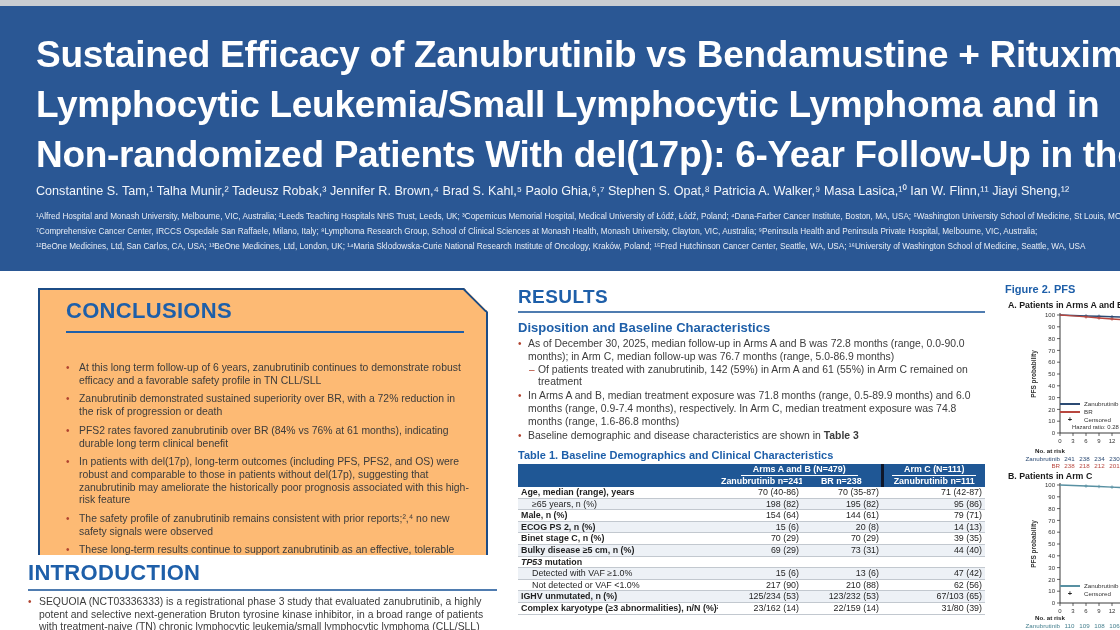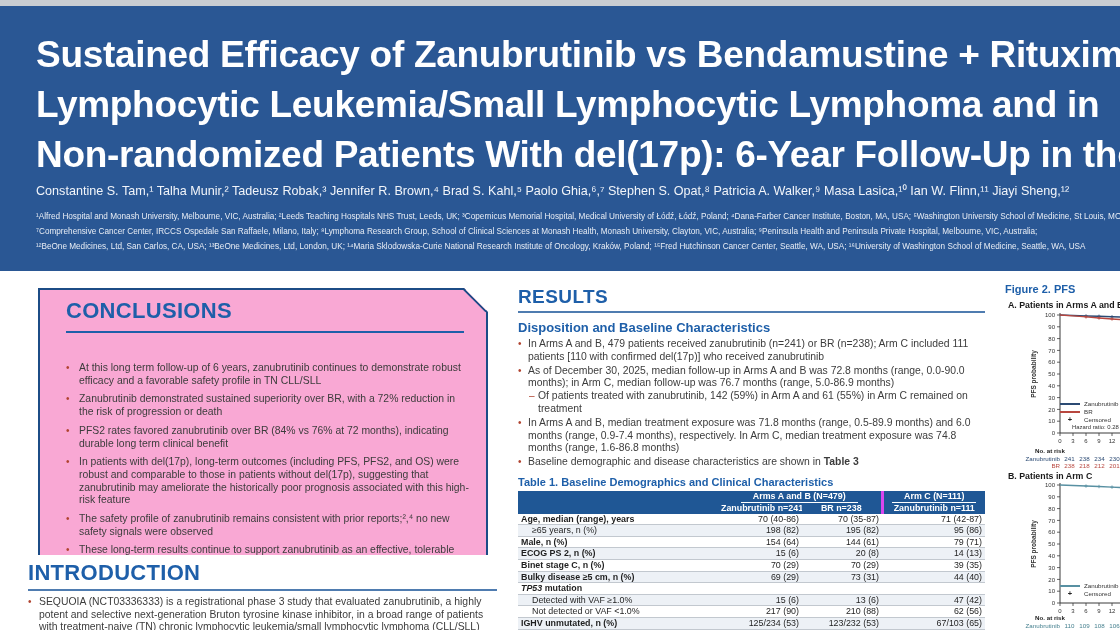--- a/index.html
+++ b/index.html
@@ -12,21 +12,21 @@
               font-size:37px;font-weight:700;letter-spacing:-0.3px;}
   .tl0{top:28px}.tl1{top:78px}.tl2{top:128px}
   .authors{position:absolute;left:36px;top:176px;width:1084px;white-space:nowrap;overflow:hidden;
            font-size:12.6px;font-weight:400;color:#f2f5fa;}
   .affil{position:absolute;left:36px;width:1084px;white-space:nowrap;overflow:hidden;
          font-size:8.2px;color:#e8edf5;}
   .af0{top:206px}.af1{top:221px}.af2{top:236px}
   
   .h-blue{color:#1e5fa9;font-weight:700;margin:0;}
   
-  .cbox{position:absolute;left:38px;top:288px;width:450px;height:338px;background:#f9a8d4;
+  .cbox{position:absolute;left:38px;top:288px;width:450px;height:338px;background:#fdba74;
         border:2px solid #1c4c86;box-sizing:border-box;
         clip-path:polygon(0 0, 426px 0, 450px 24px, 450px 267px, 0 267px);}
   .cbox .notch{position:absolute;right:-5px;top:9px;width:33px;height:2px;background:#1c4c86;
         transform:rotate(45deg);}
   .cbox h2{position:absolute;left:26px;top:8px;font-size:22px;letter-spacing:0.3px;}
   .crule{position:absolute;left:26px;top:41px;width:398px;height:2px;background:#1e5fa9;}
   .cbullets{position:absolute;left:26px;top:66px;width:404px;margin:0;padding:0;list-style:none;
             font-size:10.4px;line-height:12.7px;color:#3c3c3c;}
   .cbullets li{position:relative;padding-left:13px;margin-top:6px;}
   .cbullets li::before{content:"•";position:absolute;left:0;top:0;color:#b0432f;font-size:10px;}
@@ -47,21 +47,21 @@
   .rbullets li::before{content:"•";position:absolute;left:0;top:0;color:#b0432f;font-size:10px;}
   .rbullets li.sub{padding-left:20px;margin-top:0;}
   .rbullets li.sub::before{content:"–";left:11px;color:#b0432f;}
   .tbltitle{font-size:11px;font-weight:700;color:#1e5fa9;margin:7px 0 3px 0;}
   
   table.t1{border-collapse:collapse;width:467px;font-size:8.9px;color:#1f1f1f;table-layout:fixed;}
   table.t1 th,table.t1 td{padding:0 3px;height:10.6px;line-height:10.6px;overflow:hidden;white-space:nowrap;}
   table.t1 col.c0{width:200px}table.t1 col.c1{width:84px}table.t1 col.c2{width:80px}table.t1 col.c3{width:103px}
   .thd{background:#1f5795;color:#fff;font-weight:700;text-align:center;}
   .thd .uline{display:inline-block;border-bottom:1.4px solid #fff;padding:0 12px;line-height:11px;}
-  .gapL{border-left:3px solid #d946ef;margin-left:44px;}
+  .gapL{border-left:3px solid #0f172a;margin-left:44px;}
   table.t1 tbody td{text-align:right;border-bottom:0.8px solid #c2c8cf;}
   table.t1 tbody td.lbl{text-align:left;}
   table.t1 tbody tr:nth-child(even){background:#edf1f6;}
   .b{font-weight:700;} .ind{padding-left:14px !important;} .it{font-style:italic;}
   
   .figtitle{position:absolute;left:1005px;top:283px;font-size:11px;font-weight:700;color:#1e5fa9;white-space:nowrap;text-align:right;}
   .panlabel{position:absolute;left:1008px;font-size:8.8px;font-weight:700;color:#1a1a1a;white-space:nowrap;}
   .pa{top:300px}.pb{top:471px}
   .chart{position:absolute;left:1020px;overflow:visible;}
   .ca{top:296px}.cb{top:480px}
@@ -97,41 +97,40 @@
     <div class="affil af2">¹²BeOne Medicines, Ltd, San Carlos, CA, USA; ¹³BeOne Medicines, Ltd, London, UK; ¹⁴Maria Sklodowska-Curie National Research Institute of Oncology, Kraków, Poland; ¹⁵Fred Hutchinson Cancer Center, Seattle, WA, USA; ¹⁶University of Washington School of Medicine, Seattle, WA, USA</div>
   </header>
 
   <section class="cbox">
     <div class="notch"></div>
     <h2 class="h-blue">CONCLUSIONS</h2>
     <div class="crule"></div>
     <ul class="cbullets">
       <li>At this long term follow-up of 6 years, zanubrutinib continues to demonstrate robust efficacy and a favorable safety profile in TN CLL/SLL</li>
       <li>Zanubrutinib demonstrated sustained superiority over BR, with a 72% reduction in the risk of progression or death</li>
-      <li>PFS2 rates favored zanubrutinib over BR (84% vs 76% at 72 months), indicating durable long term clinical benefit</li>
+      <li>PFS2 rates favored zanubrutinib over BR (84% vs 76% at 61 months), indicating durable long term clinical benefit</li>
       <li>In patients with del(17p), long-term outcomes (including PFS, PFS2, and OS) were robust and comparable to those in patients without del(17p), suggesting that zanubrutinib may ameliorate the historically poor prognosis associated with this high-risk feature</li>
       <li>The safety profile of zanubrutinib remains consistent with prior reports;²,⁴ no new safety signals were observed</li>
       <li>These long-term results continue to support zanubrutinib as an effective, tolerable frontline treatment option for TN CLL/SLL, including in those with high-risk features such as del(17p) mutation</li>
     </ul>
   </section>
 
   <section class="intro">
     <h2 class="h-blue">INTRODUCTION</h2>
     <div class="irule"></div>
     <ul class="ibullets">
       <li>SEQUOIA (NCT03336333) is a registrational phase 3 study that evaluated zanubrutinib, a highly potent and selective next-generation Bruton tyrosine kinase inhibitor, in a broad range of patients with treatment-naive (TN) chronic lymphocytic leukemia/small lymphocytic lymphoma (CLL/SLL)</li>
     </ul>
   </section>
 
   <section class="results">
     <h2 class="h-blue">RESULTS</h2>
     <div class="rrule"></div>
     <div class="rsub">Disposition and Baseline Characteristics</div>
     <ul class="rbullets">
-      <li>In Arms A and B, 479 patients received zanubrutinib (n=241) or BR (n=238); Arm C included 111 patients [110 with confirmed del(17p)] who received zanubrutinib</li>
       <li>As of December 30, 2025, median follow-up in Arms A and B was 72.8 months (range, 0.0-90.0 months); in Arm C, median follow-up was 76.7 months (range, 5.0-86.9 months)</li>
       <li class="sub">Of patients treated with zanubrutinib, 142 (59%) in Arm A and 61 (55%) in Arm C remained on treatment</li>
       <li>In Arms A and B, median treatment exposure was 71.8 months (range, 0.5-89.9 months) and 6.0 months (range, 0.9-7.4 months), respectively. In Arm C, median treatment exposure was 74.8 months (range, 1.6-86.8 months)</li>
       <li><span>Baseline demographic and disease characteristics are shown in </span><b>Table 3</b></li>
     </ul>
     <div class="tbltitle">Table 1. Baseline Demographics and Clinical Characteristics</div>
 
     <table class="t1">
       <colgroup>
           <col class="c0">

